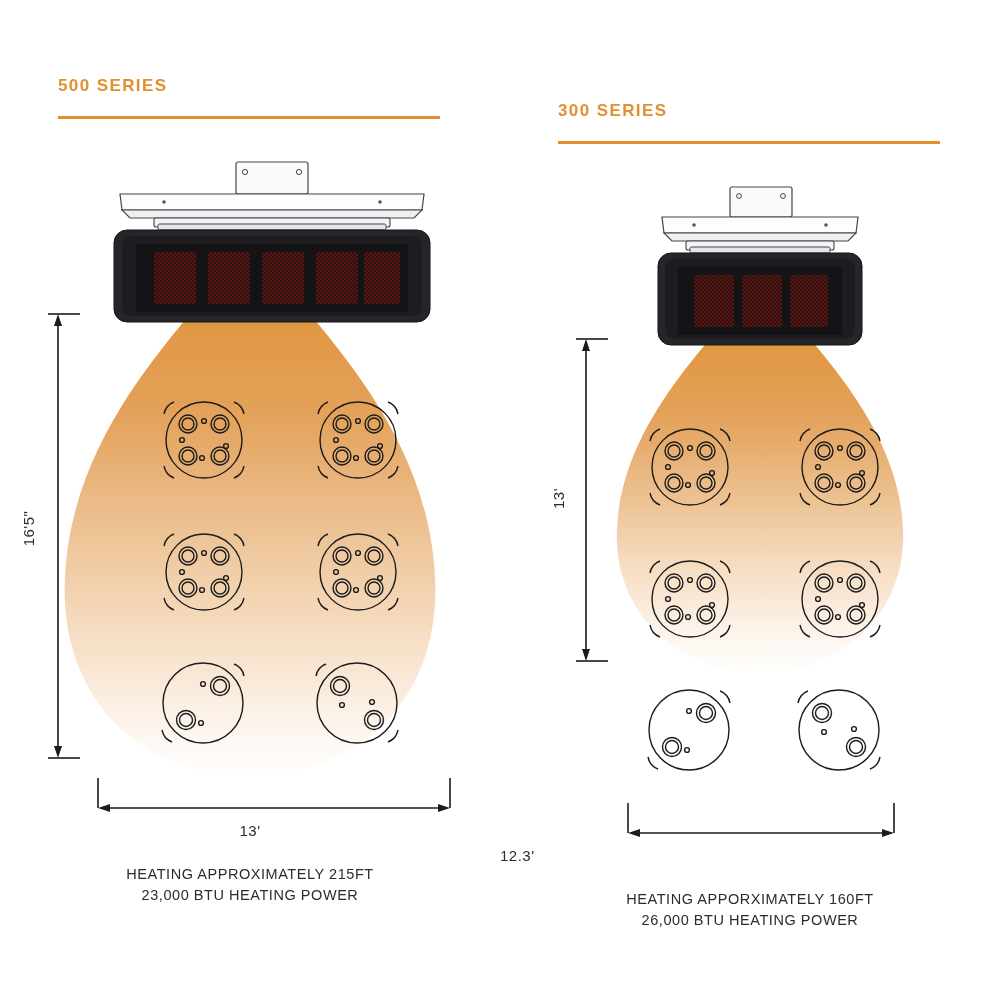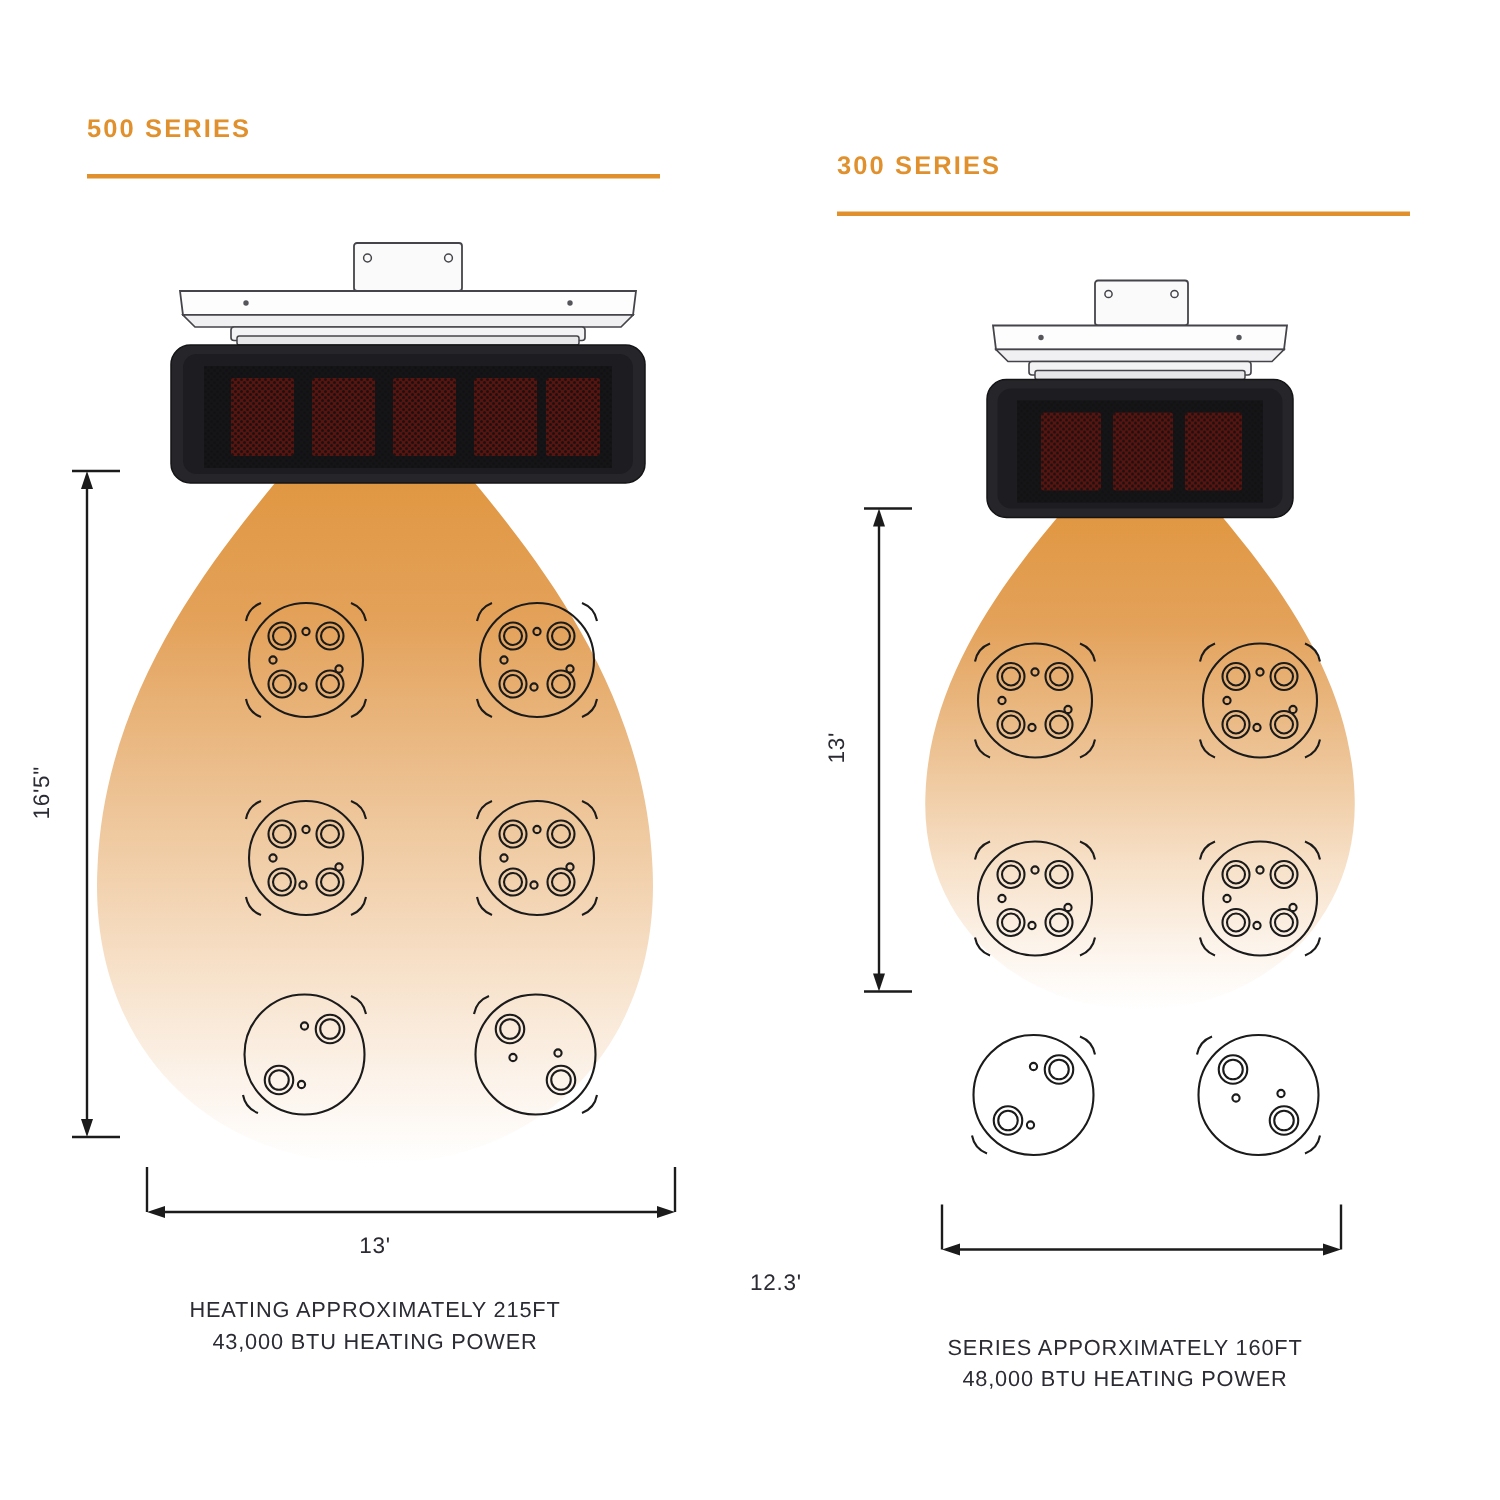--- a/index.html
+++ b/index.html
@@ -263,21 +263,21 @@
         <line x1="354" y1="0" x2="354" y2="30" stroke="#1b1b1b" stroke-width="1.6"></line>
         <line x1="6" y1="30" x2="350" y2="30" stroke="#1b1b1b" stroke-width="1.6"></line>
         <polygon points="2,30 14,26 14,34" fill="#1b1b1b"></polygon>
         <polygon points="354,30 342,26 342,34" fill="#1b1b1b"></polygon>
       </svg>
     </div>
     <div class="dim-label" style="left:0;top:822px;width:500px;text-align:center;">13'</div>
 
     <div class="caption" style="top:864px;">
       <div>HEATING APPROXIMATELY 215FT</div>
-      <div>43,000 BTU HEATING POWER</div>
+      <div>23,000 BTU HEATING POWER</div>
     </div>
   </div>
 
   <div class="panel panel-right">
 
     <div class="heading">300 SERIES</div>
     <div class="heading-rule"></div>
 
     <div class="plume" style="left:110px;top:308px;">
       <svg width="300" height="348" viewBox="0 0 300 348">
@@ -469,18 +469,18 @@
         <line x1="2" y1="0" x2="2" y2="30" stroke="#1b1b1b" stroke-width="1.6"></line>
         <line x1="268" y1="0" x2="268" y2="30" stroke="#1b1b1b" stroke-width="1.6"></line>
         <line x1="6" y1="30" x2="264" y2="30" stroke="#1b1b1b" stroke-width="1.6"></line>
         <polygon points="2,30 14,26 14,34" fill="#1b1b1b"></polygon>
         <polygon points="268,30 256,26 256,34" fill="#1b1b1b"></polygon>
       </svg>
     </div>
     <div class="dim-label" style="left:0;top:822px;width:500px;">12.3'</div>
 
     <div class="caption" style="top:864px;">
-      <div>SERIES APPORXIMATELY 160FT</div>
-      <div>48,000 BTU HEATING POWER</div>
+      <div>HEATING APPORXIMATELY 160FT</div>
+      <div>26,000 BTU HEATING POWER</div>
     </div>
   </div>
 
 </div>
 
 </body></html>

